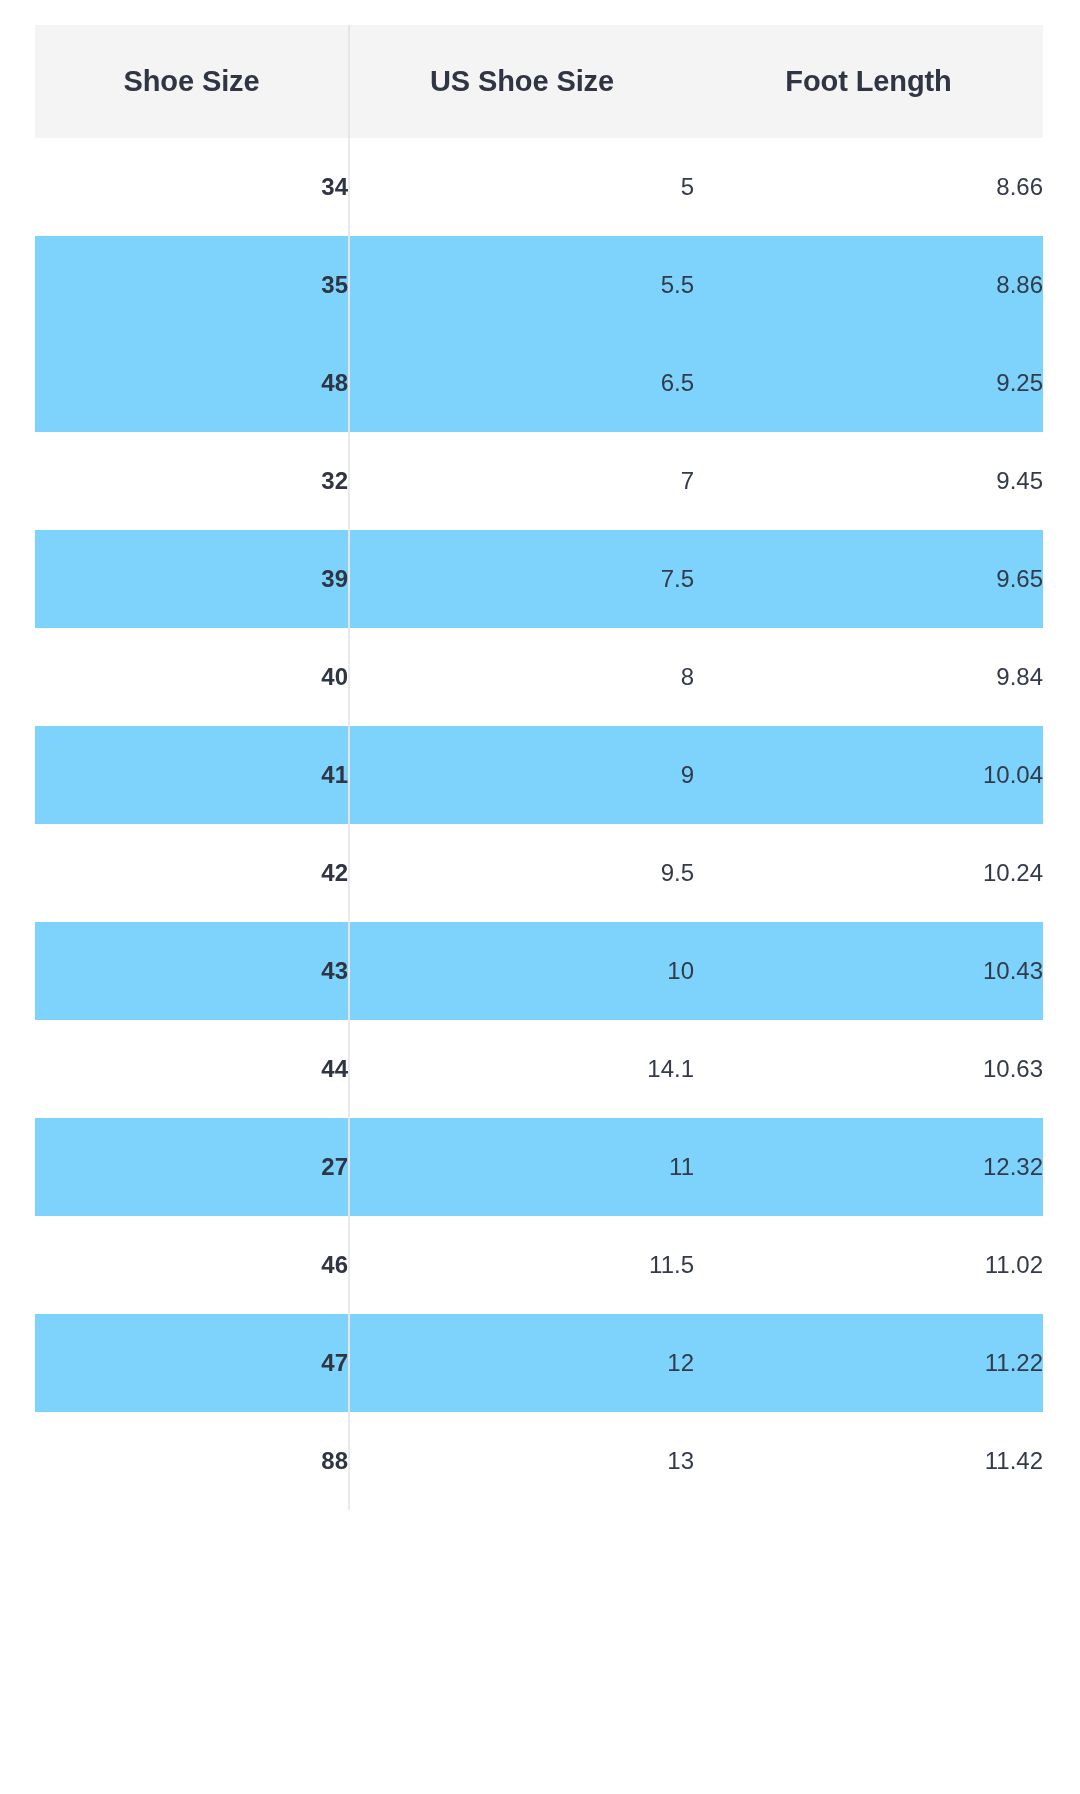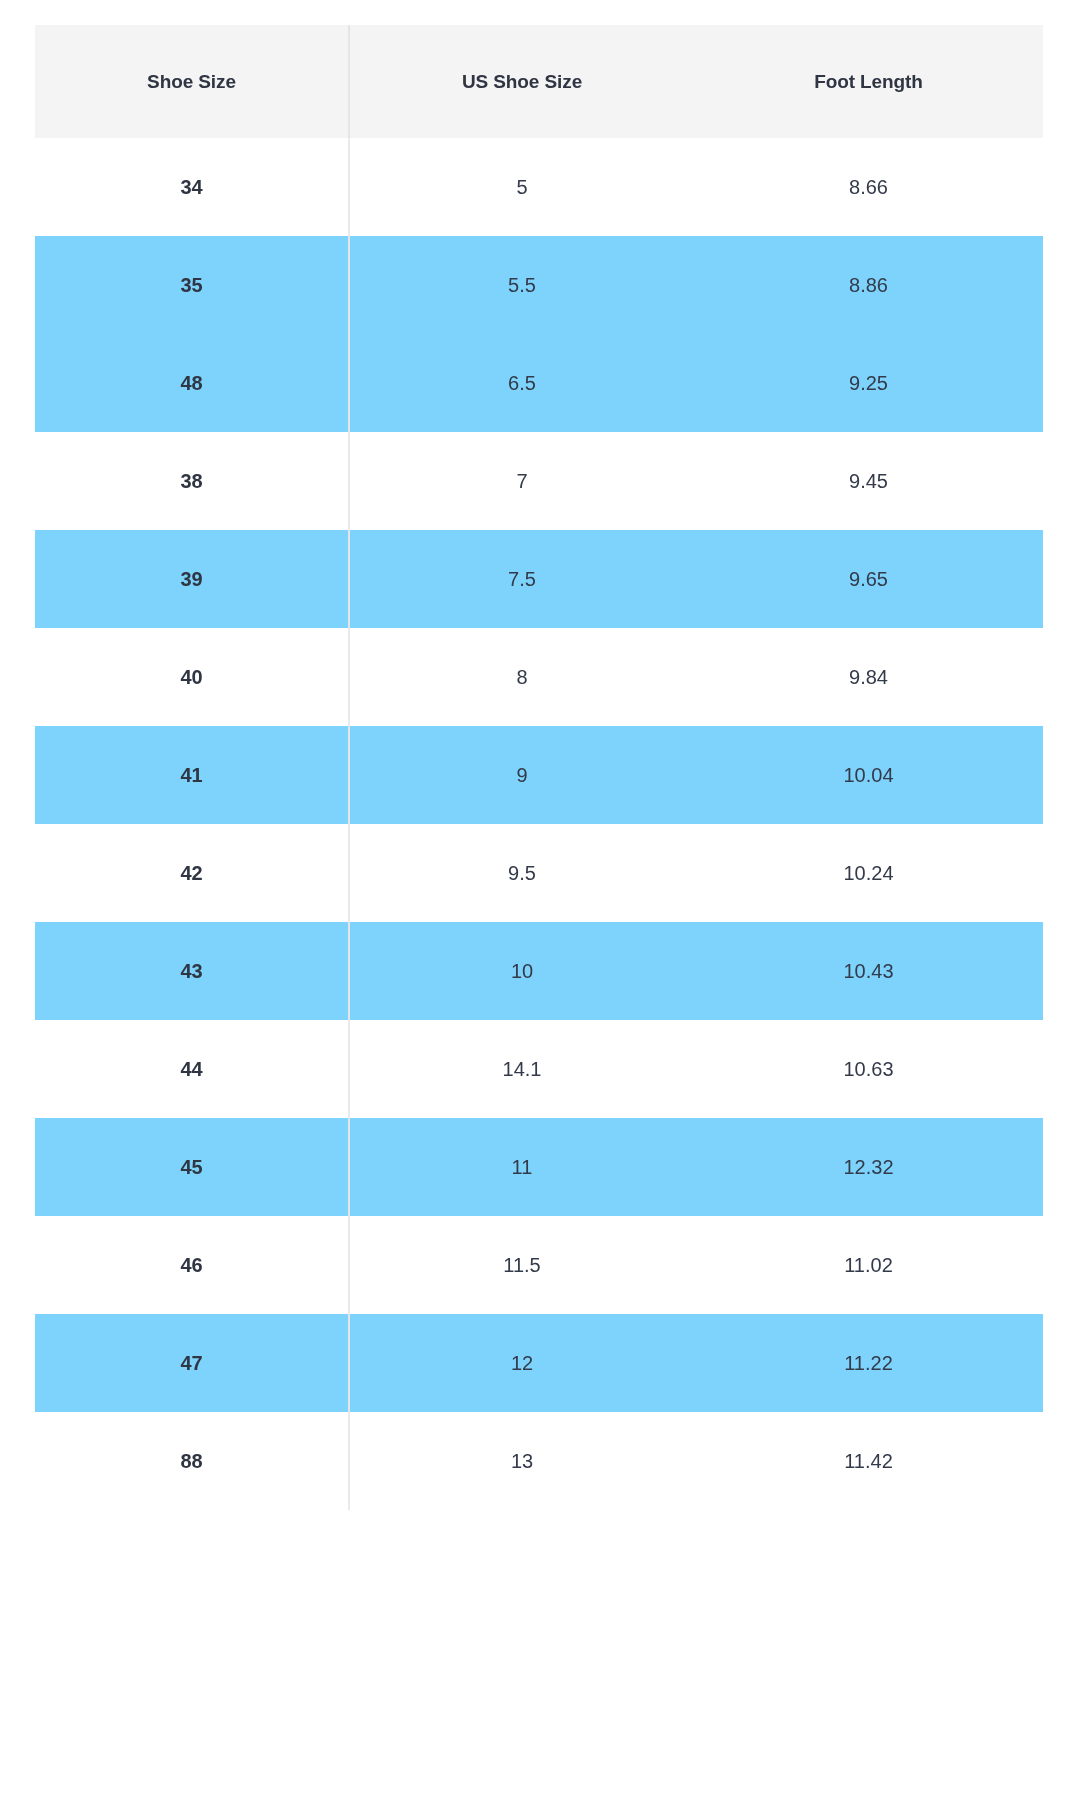--- a/index.html
+++ b/index.html
@@ -32,37 +32,37 @@
   table.size-table col.c2 { width: 345px; }
   table.size-table col.c3 { width: 349px; }
 
   thead tr.header-row th {
     background: #f4f4f5;
     height: 113px;
     padding: 0;
     margin: 0;
     text-align: center;
     vertical-align: middle;
-    font-size: 19px;
+    font-size: 29px;
     font-weight: bold;
     color: #2f3542;
     letter-spacing: -0.1px;
   }
 
   thead tr.header-row th.col-shoe-size {
     border-right: 2px solid #e4e5e9;
   }
 
   tbody tr.data-row td {
     height: 98px;
     padding: 0;
     margin: 0;
-    text-align: center;
+    text-align: right;
     vertical-align: middle;
-    font-size: 20px;
+    font-size: 24px;
     color: #333a4a;
     font-weight: normal;
   }
 
   tbody tr.data-row td.cell-shoe-size {
     font-weight: bold;
     color: #2f3542;
     border-right: 2px solid #e9eaee;
   }
 
@@ -105,21 +105,21 @@
           <td class="cell-shoe-size">35</td>
           <td class="cell-us-shoe-size">5.5</td>
           <td class="cell-foot-length">8.86</td>
         </tr>
         <tr class="data-row even">
           <td class="cell-shoe-size">48</td>
           <td class="cell-us-shoe-size">6.5</td>
           <td class="cell-foot-length">9.25</td>
         </tr>
         <tr class="data-row odd">
-          <td class="cell-shoe-size">38</td>
+          <td class="cell-shoe-size">32</td>
           <td class="cell-us-shoe-size">7</td>
           <td class="cell-foot-length">9.45</td>
         </tr>
         <tr class="data-row even">
           <td class="cell-shoe-size">39</td>
           <td class="cell-us-shoe-size">7.5</td>
           <td class="cell-foot-length">9.65</td>
         </tr>
         <tr class="data-row odd">
           <td class="cell-shoe-size">40</td>
@@ -140,21 +140,21 @@
           <td class="cell-shoe-size">43</td>
           <td class="cell-us-shoe-size">10</td>
           <td class="cell-foot-length">10.43</td>
         </tr>
         <tr class="data-row odd">
           <td class="cell-shoe-size">44</td>
           <td class="cell-us-shoe-size">14.1</td>
           <td class="cell-foot-length">10.63</td>
         </tr>
         <tr class="data-row even">
-          <td class="cell-shoe-size">45</td>
+          <td class="cell-shoe-size">27</td>
           <td class="cell-us-shoe-size">11</td>
           <td class="cell-foot-length">12.32</td>
         </tr>
         <tr class="data-row odd">
           <td class="cell-shoe-size">46</td>
           <td class="cell-us-shoe-size">11.5</td>
           <td class="cell-foot-length">11.02</td>
         </tr>
         <tr class="data-row even">
           <td class="cell-shoe-size">47</td>

